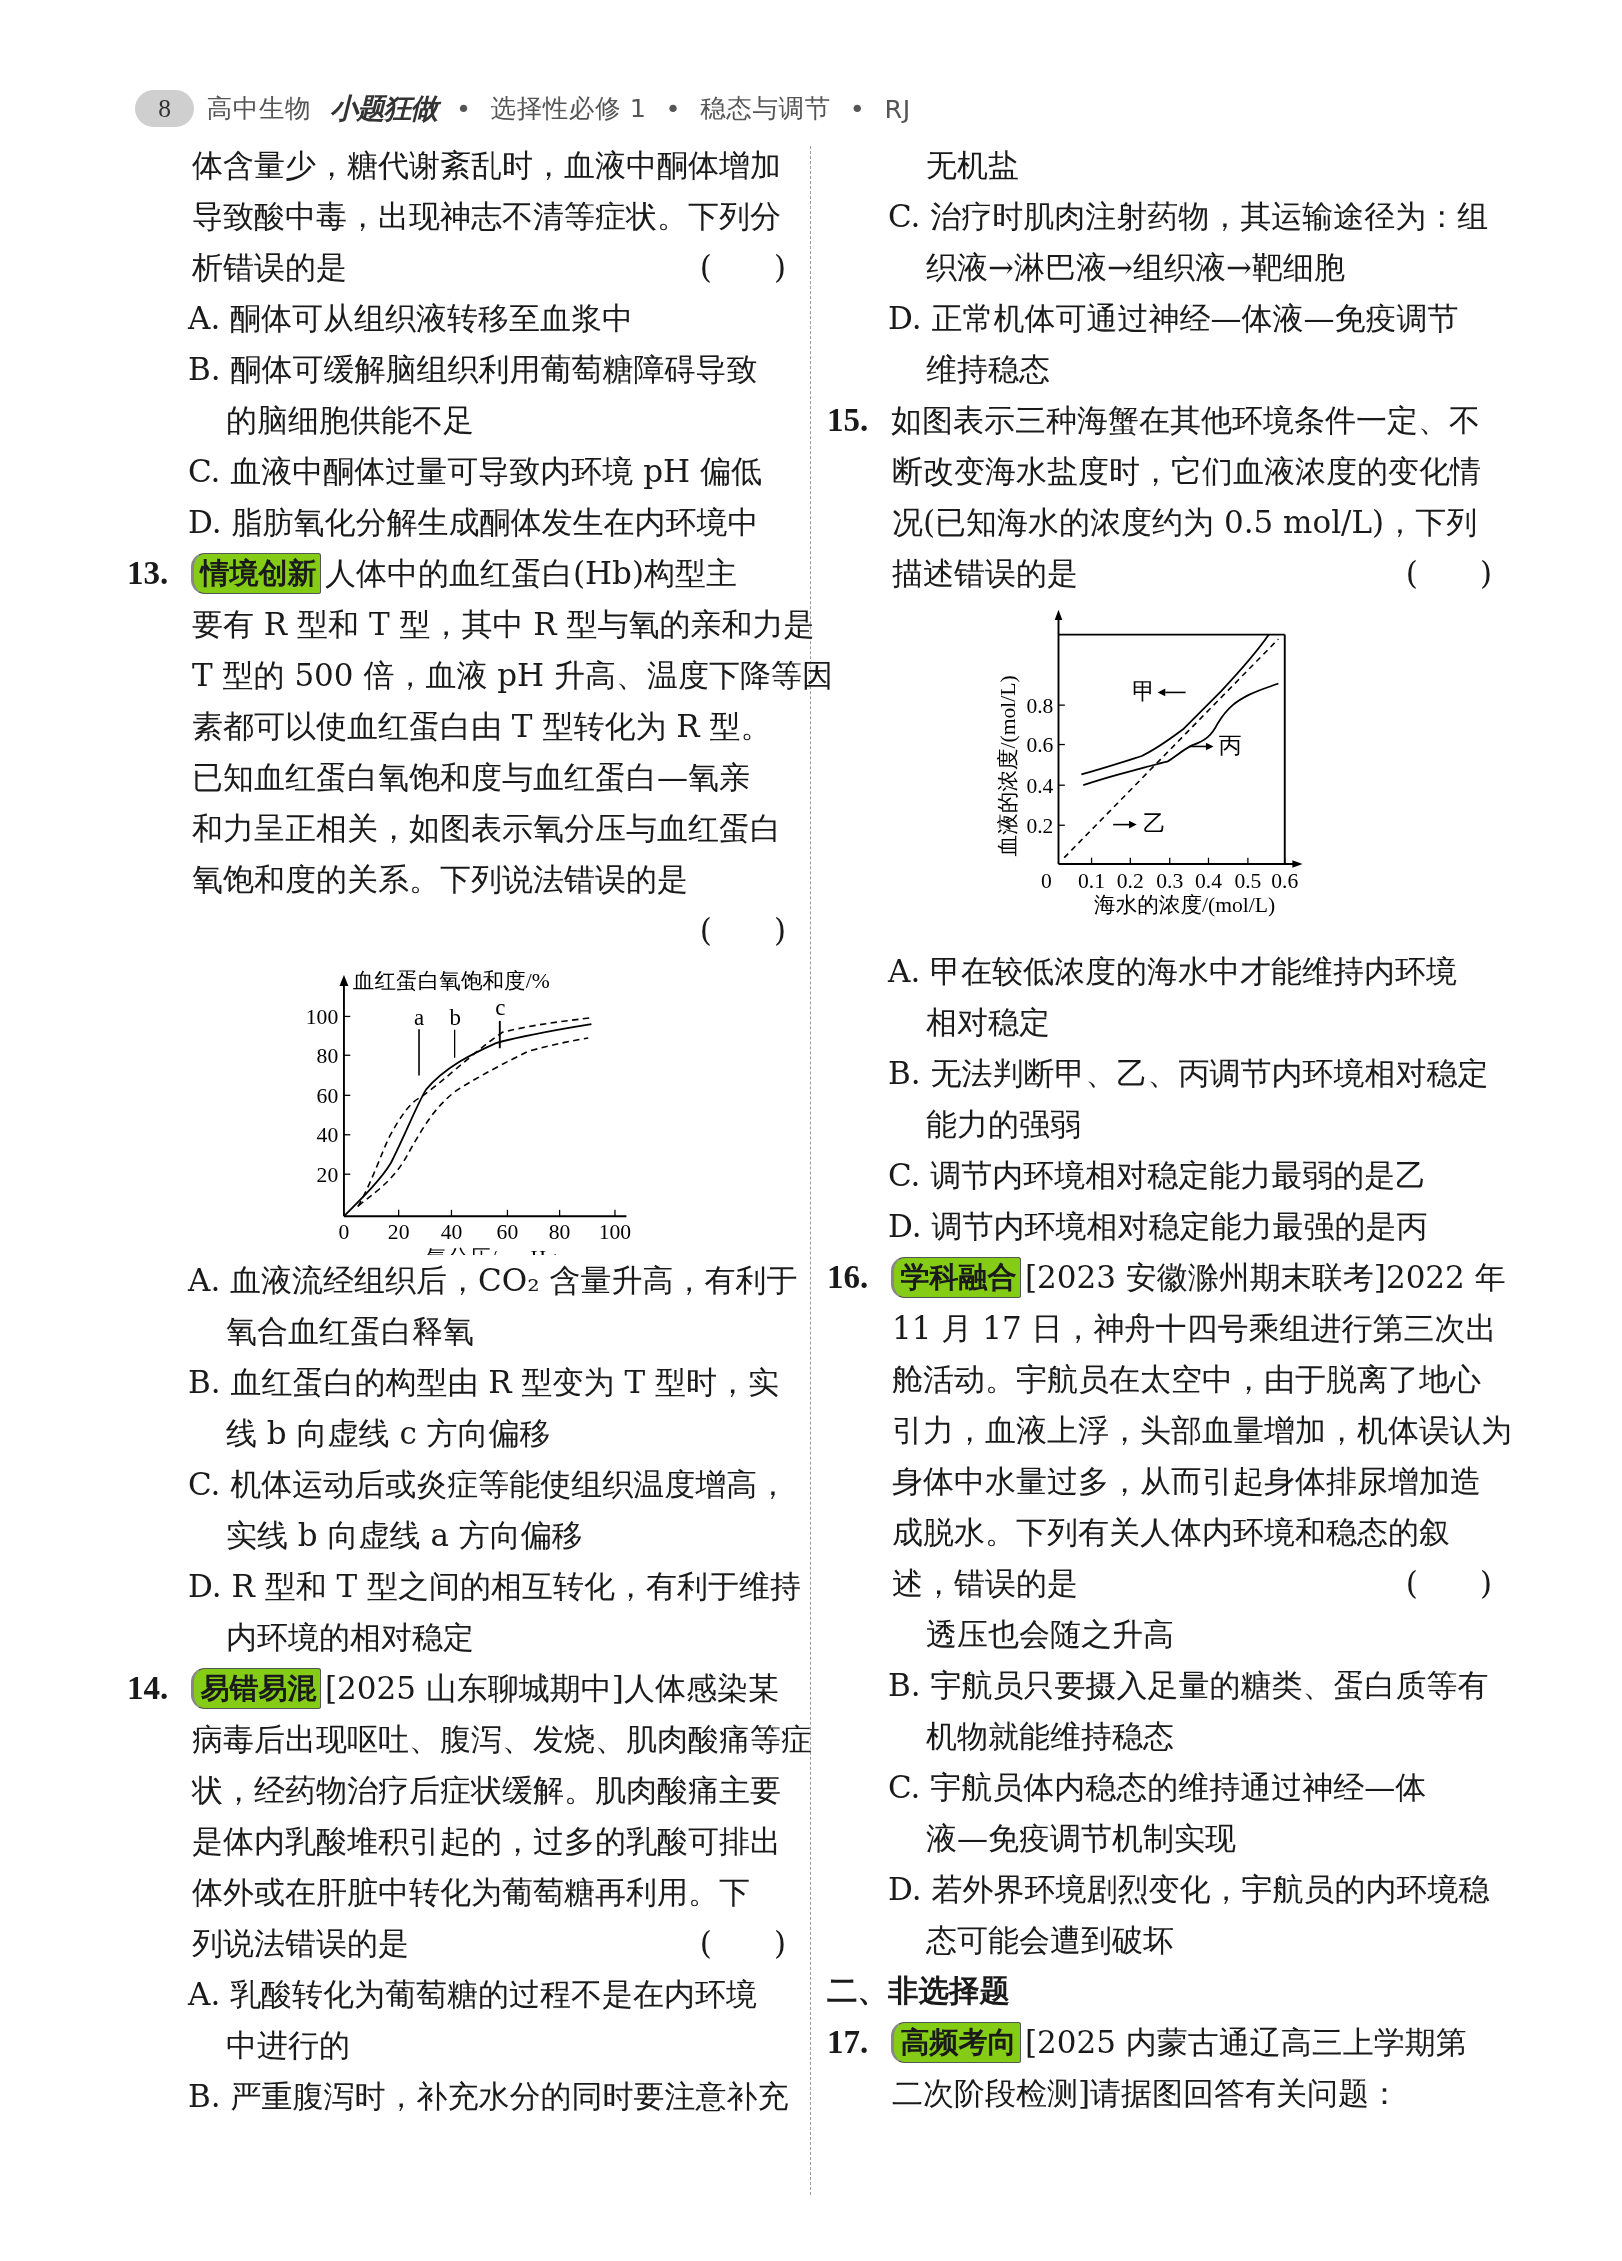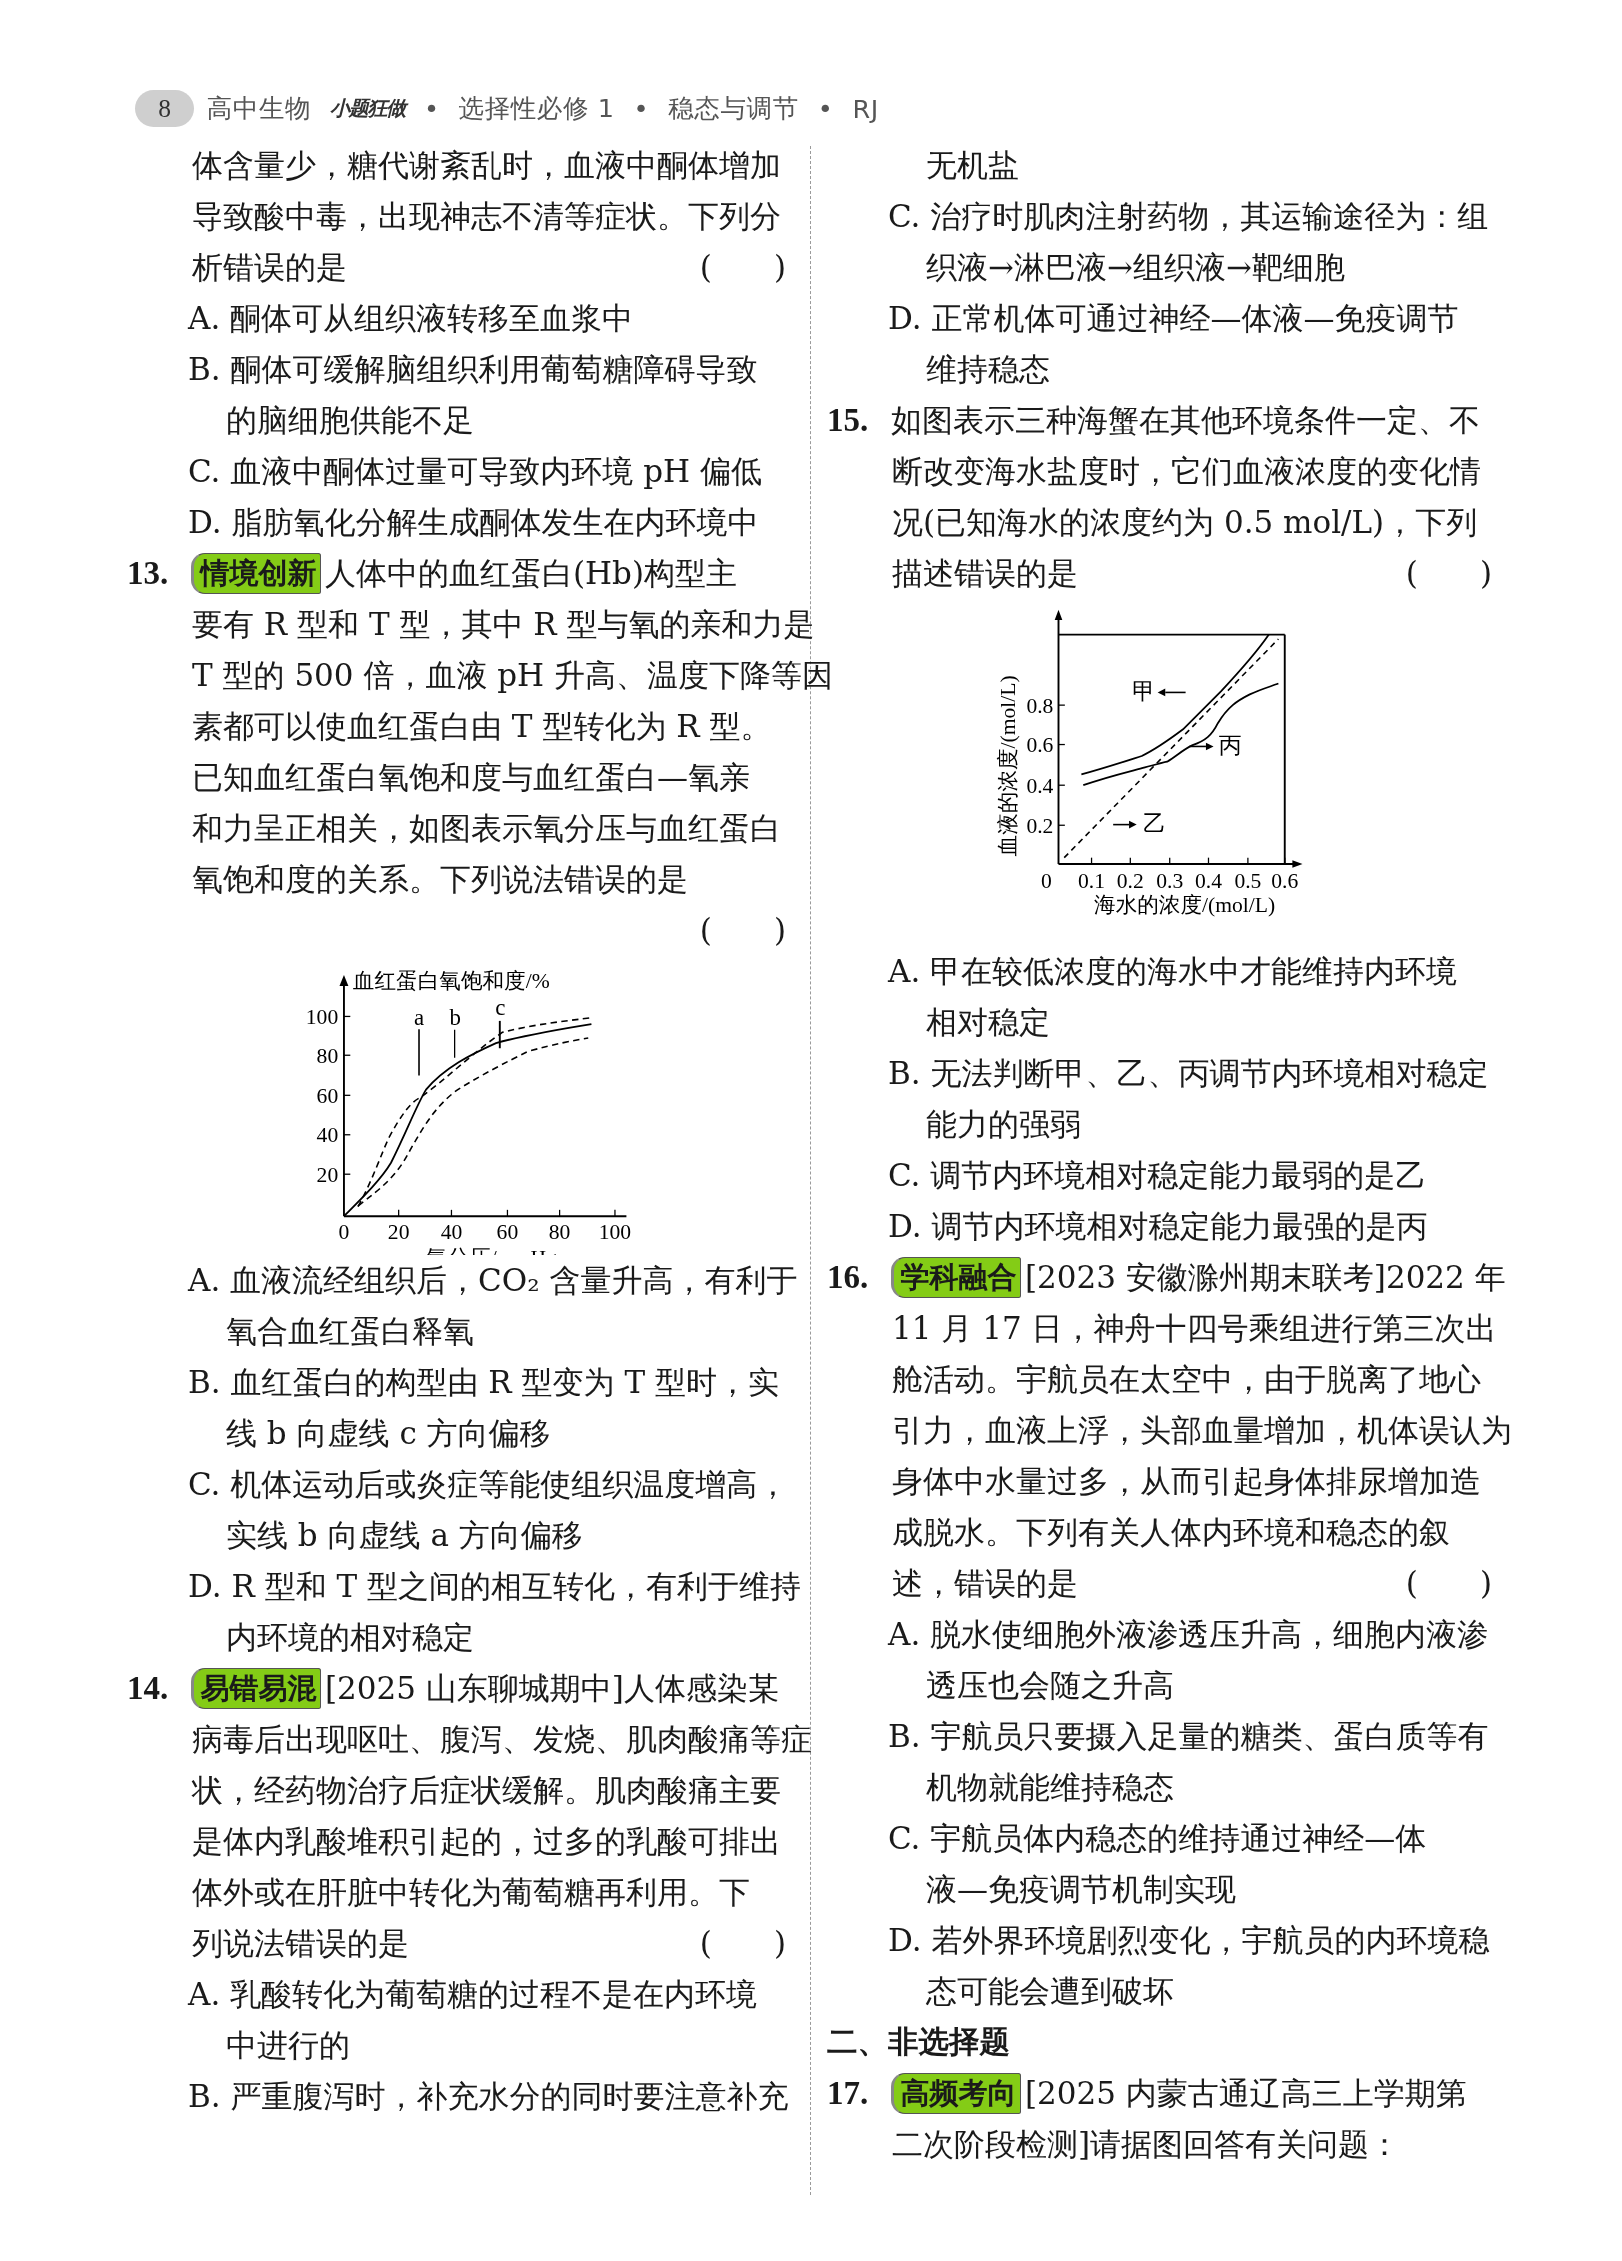--- a/index.html
+++ b/index.html
@@ -16,21 +16,21 @@
     width: 59px; height: 37px; border-radius: 18.5px; background: #cfcfcf;
     display: flex; align-items: center; justify-content: center;
     font-family: "Liberation Serif", serif; font-size: 25.5px; color: #333;
   }
   .header-text {
     margin-left: 12.7px; font-family: "DejaVu Sans", sans-serif; font-size: 25.5px; color: #555;
     display: flex; align-items: center; gap: 19px; letter-spacing: 0.6px;
   }
   .brand {
     font-family: "DejaVu Serif", serif; font-weight: bold; font-style: italic;
-    font-size: 20px; color: #333; letter-spacing: -1.3px;
+    font-size: 28px; color: #333; letter-spacing: -1.3px;
   }
   .divider {
     position: absolute; left: 810px; top: 146px; width: 0; height: 2049px;
     border-left: 1.9px dashed #9a9a9a;
   }
   .col { position: absolute; top: 140px; }
   .col-left { left: 127px; width: 668px; }
   .col-right { left: 827px; width: 674px; }
   .line {
     font-size: 31px; line-height: 51px; height: 51px; white-space: nowrap;
@@ -255,21 +255,20 @@
 
   <div class="line">
     <span class="qnum">16.</span><span class="tag">学科融合</span><span>[2023 安徽滁州期末联考]</span><span>2022 年</span>
   </div>
   <div class="line indent">11 月 17 日，神舟十四号乘组进行第三次出</div>
   <div class="line indent">舱活动。宇航员在太空中，由于脱离了地心</div>
   <div class="line indent">引力，血液上浮，头部血量增加，机体误认为</div>
   <div class="line indent">身体中水量过多，从而引起身体排尿增加造</div>
   <div class="line indent">成脱水。下列有关人体内环境和稳态的叙</div>
   <div class="line indent"><span>述，错误的是</span><span class="paren">(　　)</span></div>
-  <div class="line opt"><span>A.</span> <span>脱水使细胞外液渗透压升高，细胞内液渗</span></div>
   <div class="line opt-cont">透压也会随之升高</div>
   <div class="line opt"><span>B.</span> <span>宇航员只要摄入足量的糖类、蛋白质等有</span></div>
   <div class="line opt-cont">机物就能维持稳态</div>
   <div class="line opt"><span>C.</span> <span>宇航员体内稳态的维持通过神经—体</span></div>
   <div class="line opt-cont">液—免疫调节机制实现</div>
   <div class="line opt"><span>D.</span> <span>若外界环境剧烈变化，宇航员的内环境稳</span></div>
   <div class="line opt-cont">态可能会遭到破坏</div>
 
   <div class="line section-head">二、非选择题</div>
 

